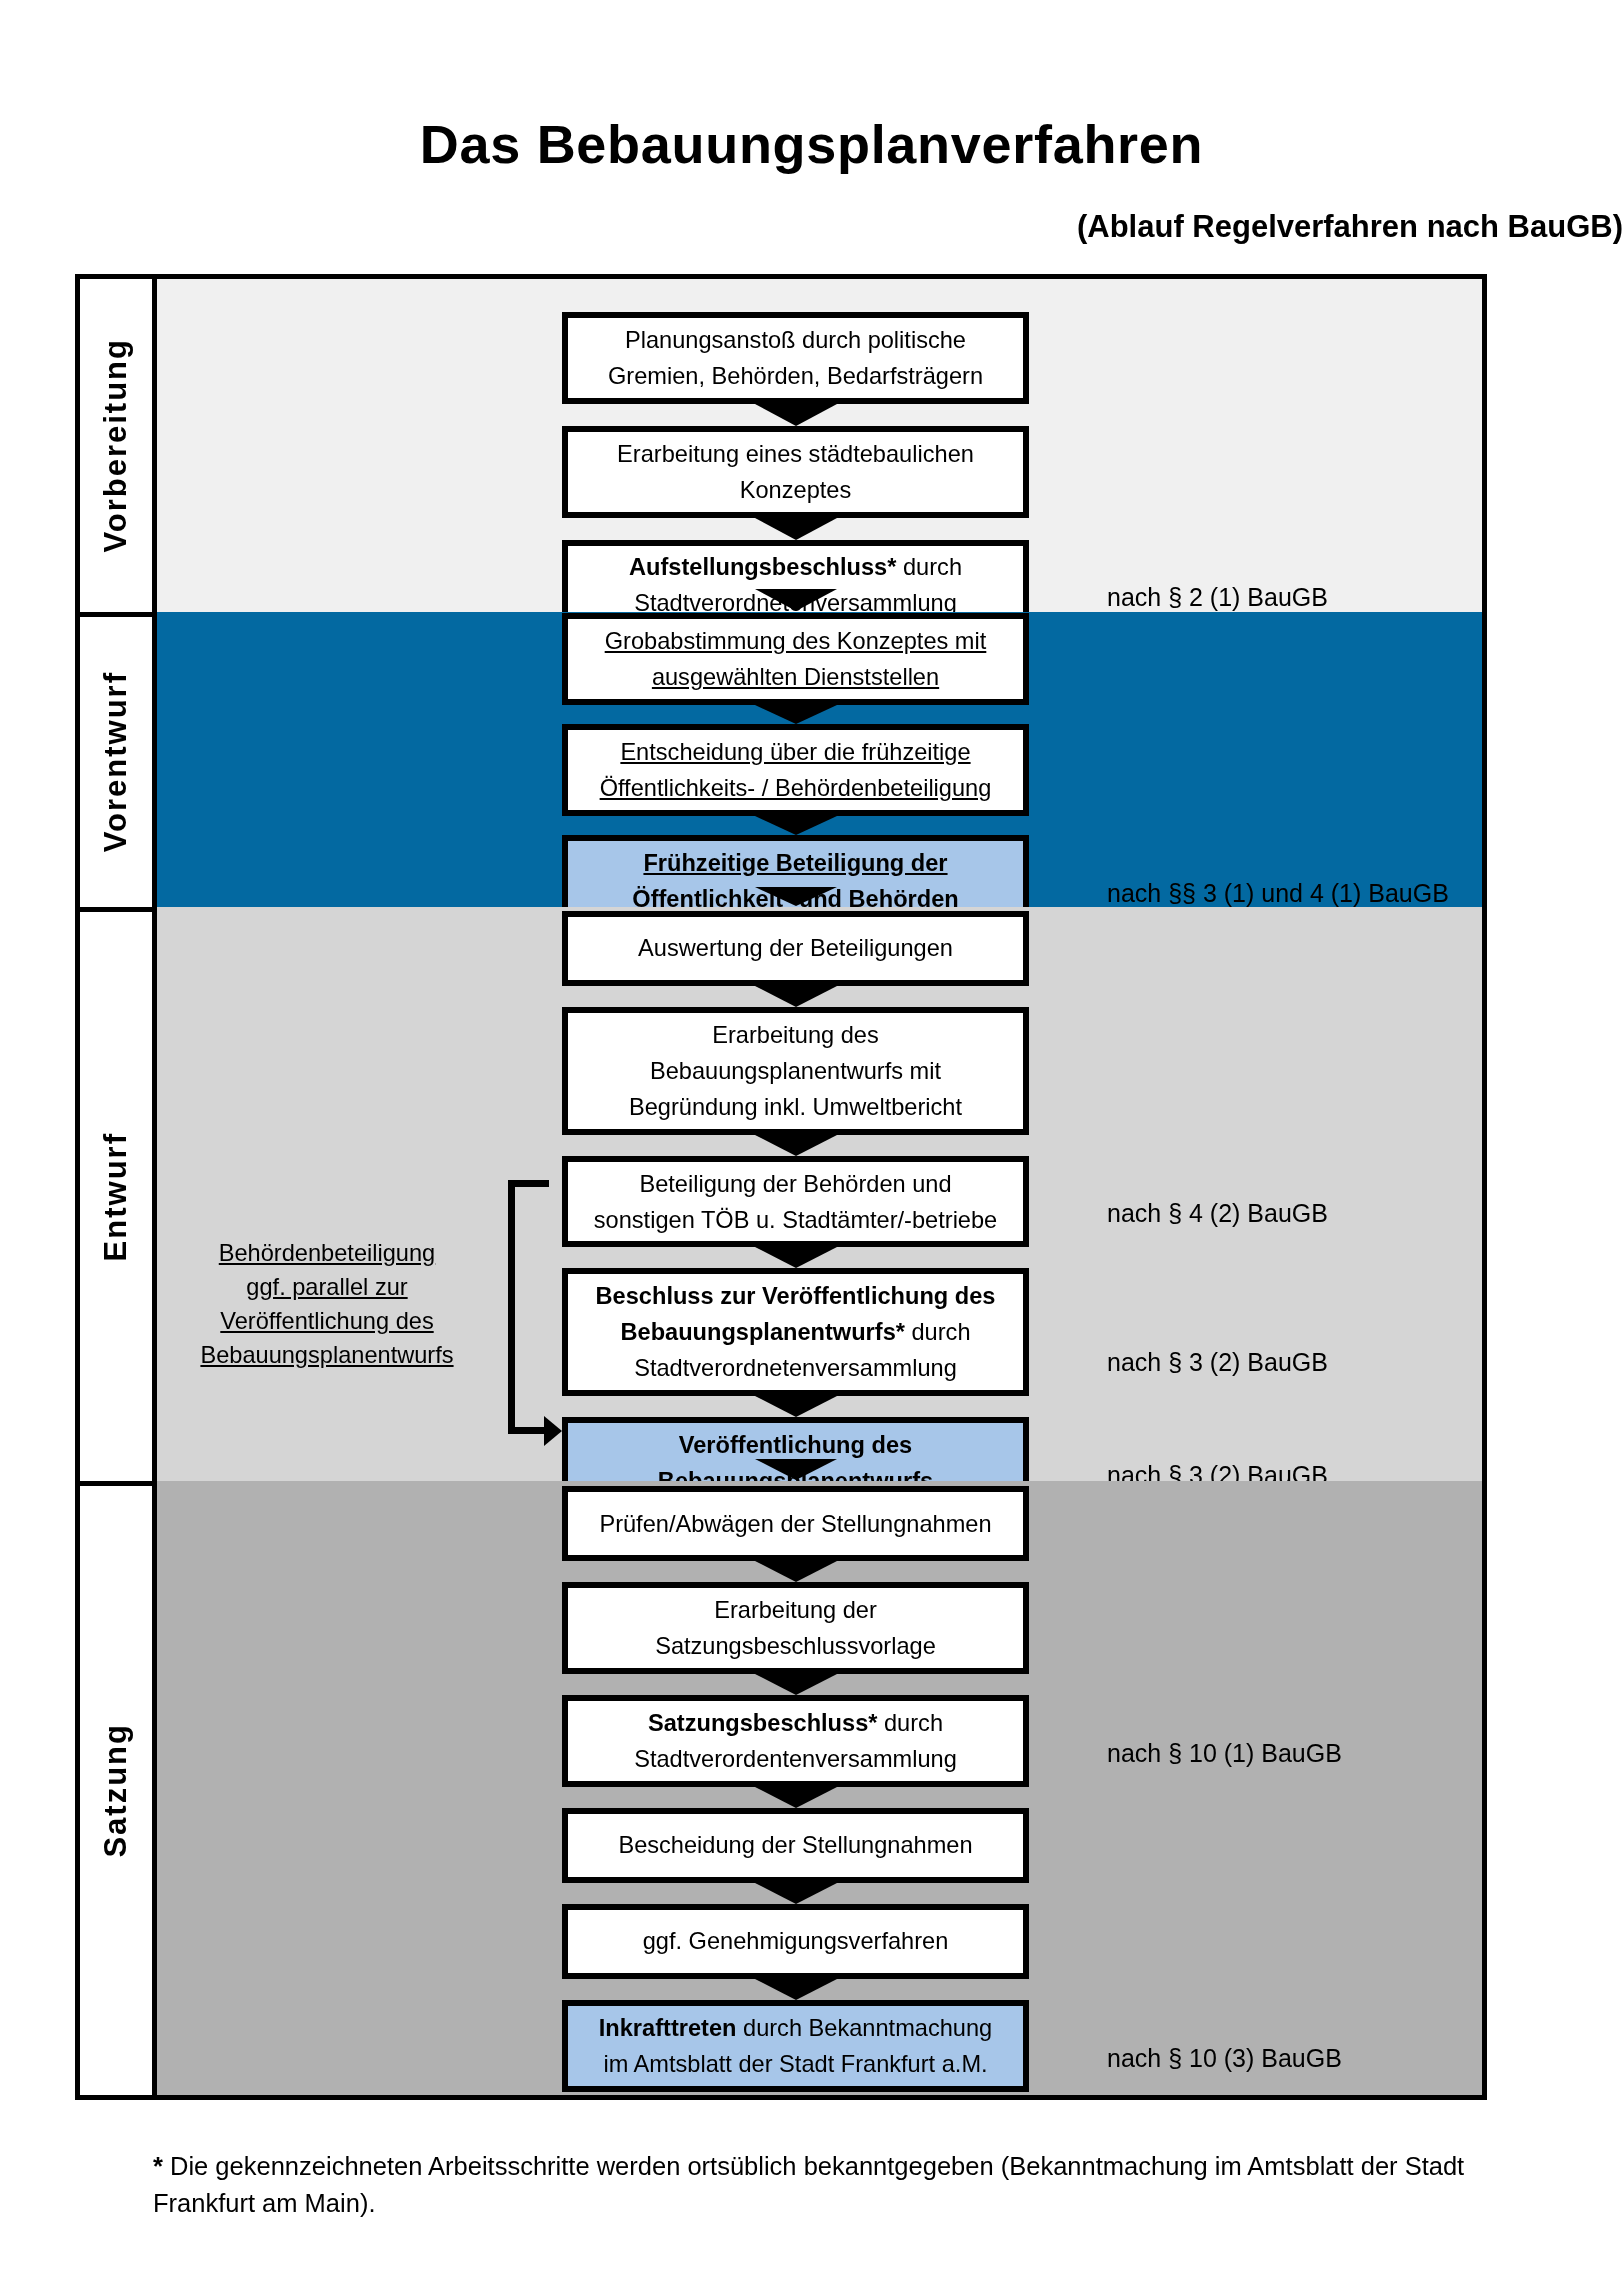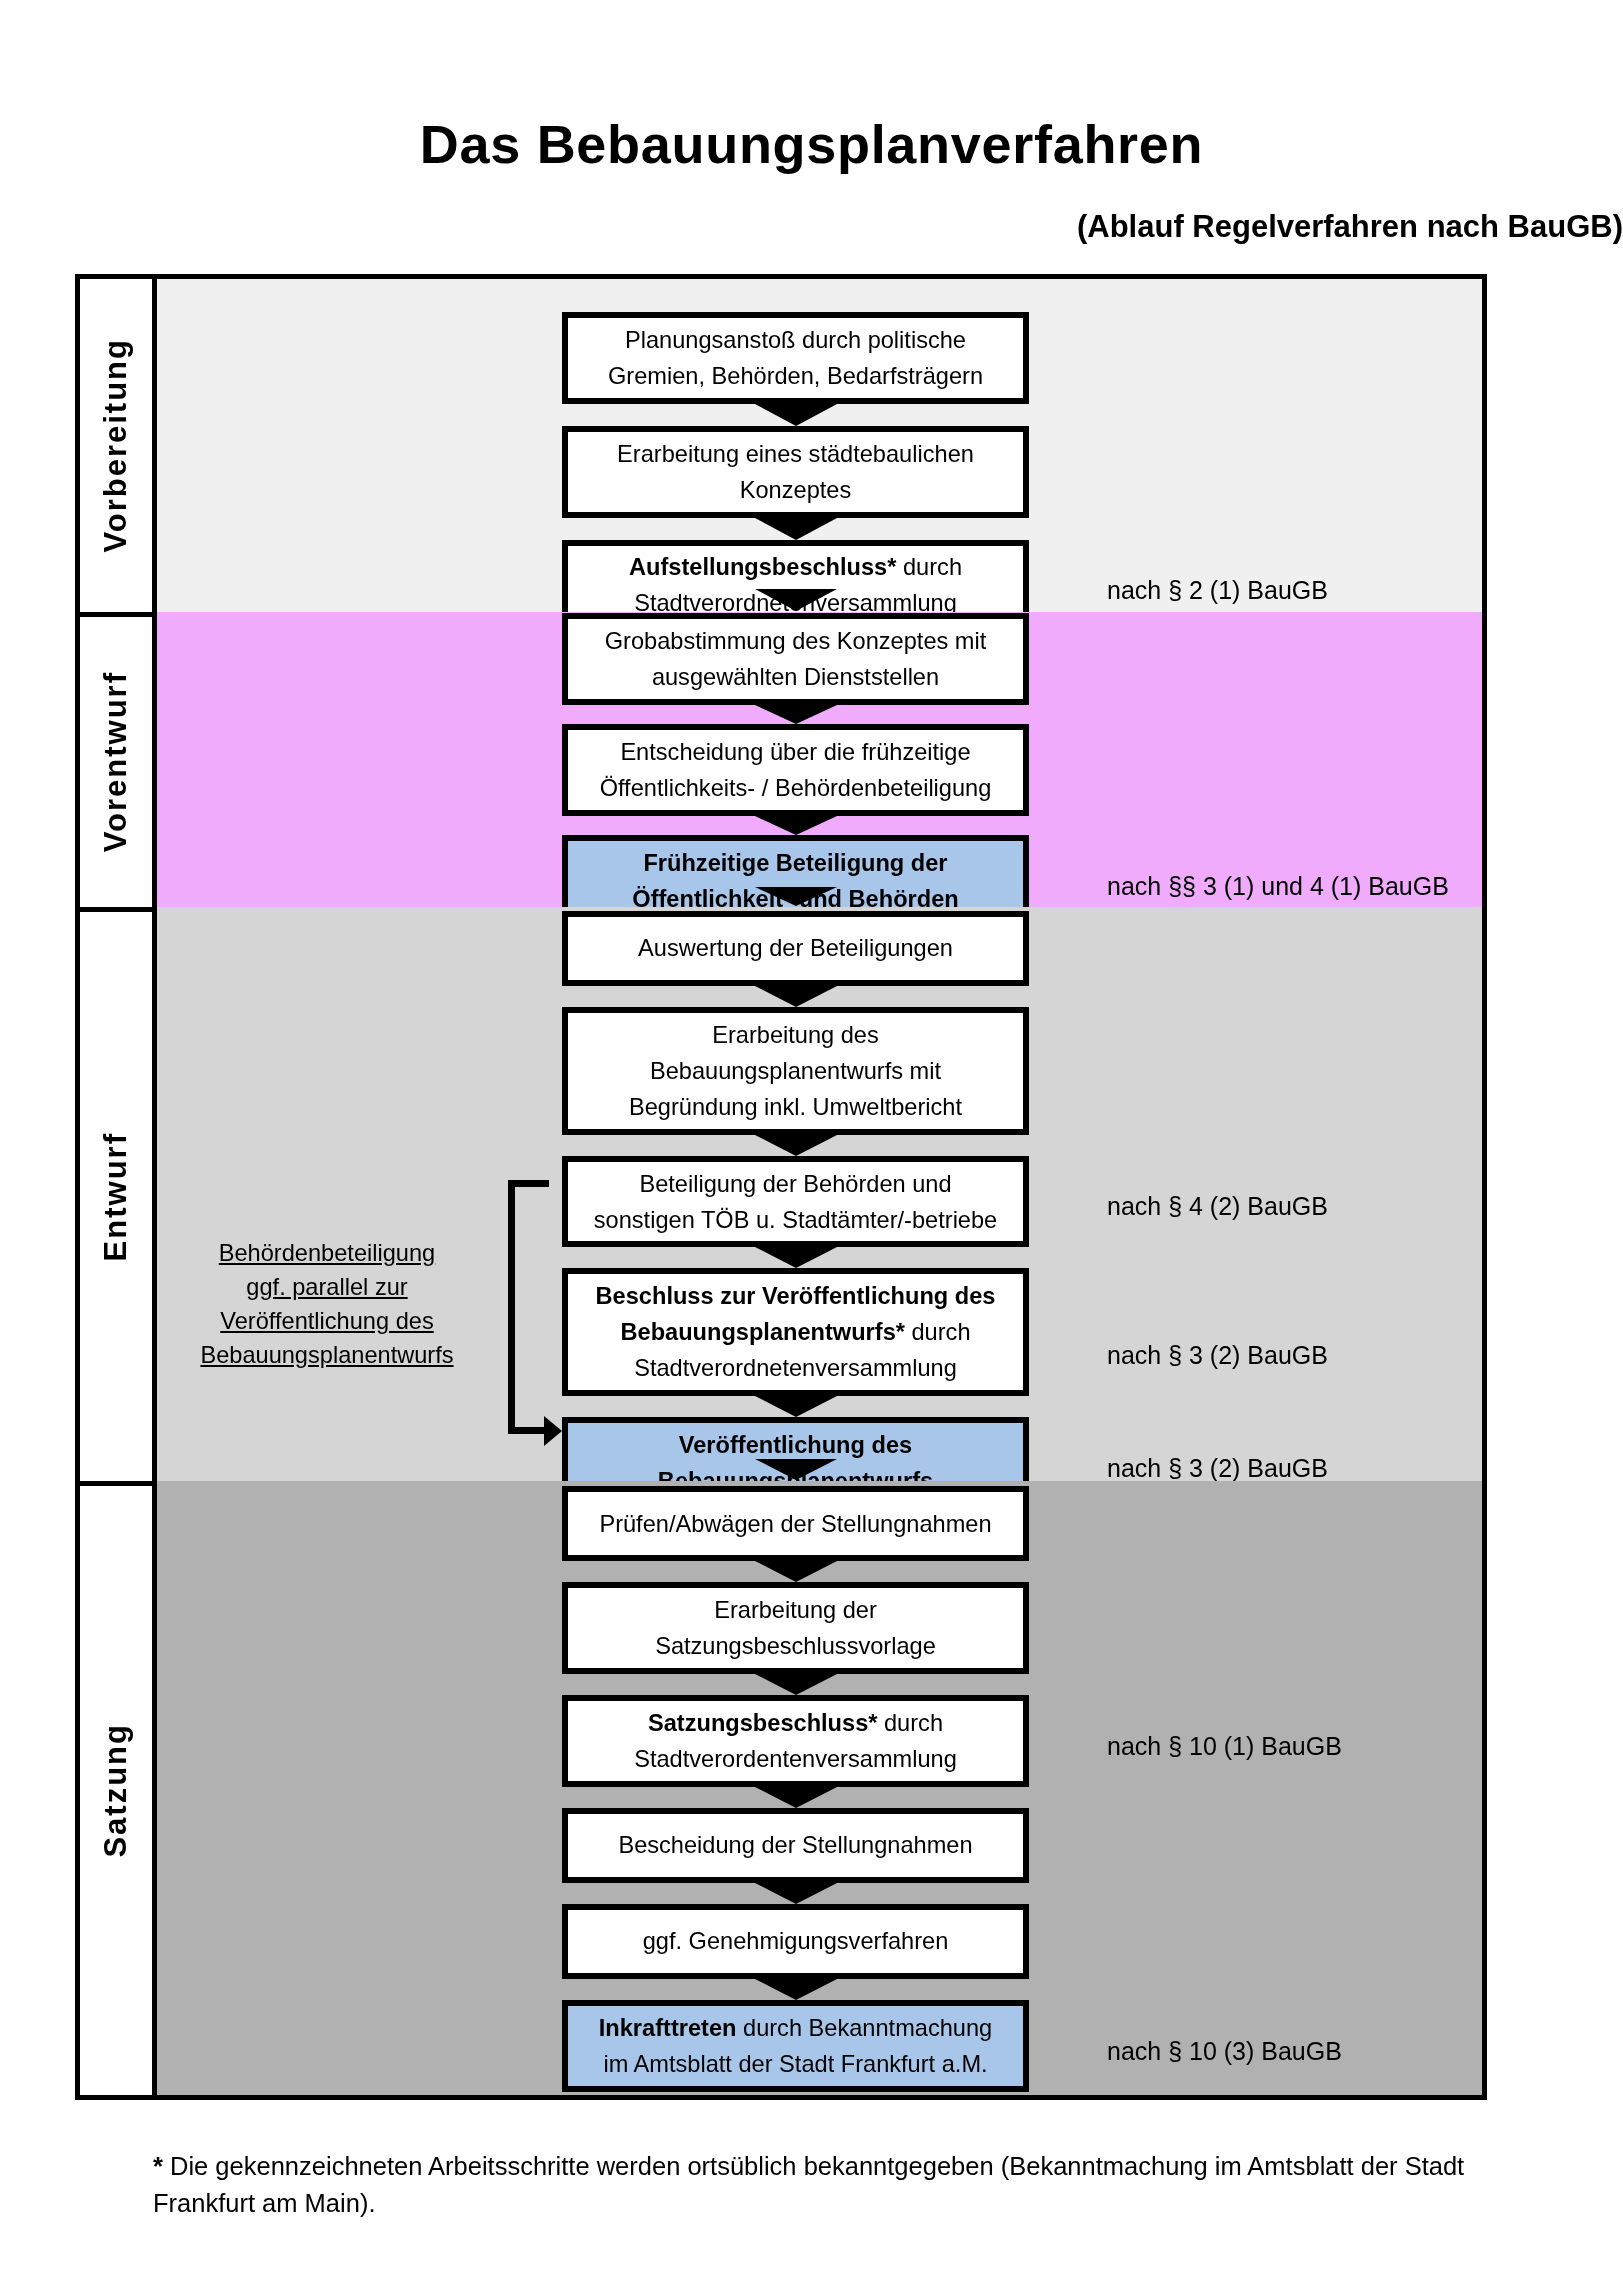--- a/index.html
+++ b/index.html
@@ -42,21 +42,21 @@
   .h1 { min-height:75px; } .h3 { min-height:114px; }
 
   
   .arr { width:0; height:0; border-left:41px solid transparent; border-right:41px solid transparent;
          border-top:22px solid #000; margin-left:598px; }
   .b2 .arr { border-top-width:19.6px; }
   .b3 .arr, .b4 .arr { border-top-width:21px; }
   .exit { position:absolute; left:598px; bottom:0.7px; margin-left:0; }
 
   
-  .ref { position:absolute; left:950px; bottom:26px; font-size:25px; white-space:nowrap; }
+  .ref { position:absolute; left:950px; bottom:19px; font-size:25px; white-space:nowrap; }
 
   
   .note { position:absolute; left:26px; top:329px; width:288px; text-align:center;
           font-size:23.6px; line-height:34px; white-space:pre-line;text-decoration:underline; }
   .cn-stub { position:absolute; left:351px; top:273px; width:41px; height:6.5px; background:#000; }
   .cn-v    { position:absolute; left:351px; top:273px; width:6.5px; height:254px; background:#000; }
   .cn-h    { position:absolute; left:351px; top:520px; width:37px; height:6.5px; background:#000; }
   .cn-a    { position:absolute; left:387px; top:509px; width:0; height:0;
              border-top:15px solid transparent; border-bottom:15px solid transparent;
              border-left:18.3px solid #000; }
@@ -103,21 +103,21 @@
           </div>
         <div class="arr"></div>
         <div class="row">
             <div class="box"><span class="t"><span class="b">Aufstellungsbeschluss*</span><span> durch
 Stadtverordnetenversammlung</span></span></div>
             <div class="ref">nach § 2 (1) BauGB</div>
           </div>
         <div class="arr exit"></div>
       </div>
 
-      <div class="band b2" style="background-color: #f0abfc;">
+      <div class="band b2" style="background-color: #0369a1; text-decoration: underline;">
         <div class="row">
             <div class="box"><span class="t"><span class="b"></span><span>Grobabstimmung des Konzeptes mit
 ausgewählten Dienststellen</span></span></div>
           </div>
         <div class="arr"></div>
         <div class="row">
             <div class="box"><span class="t"><span class="b"></span><span>Entscheidung über die frühzeitige
 Öffentlichkeits- / Behördenbeteiligung</span></span></div>
           </div>
         <div class="arr"></div>

